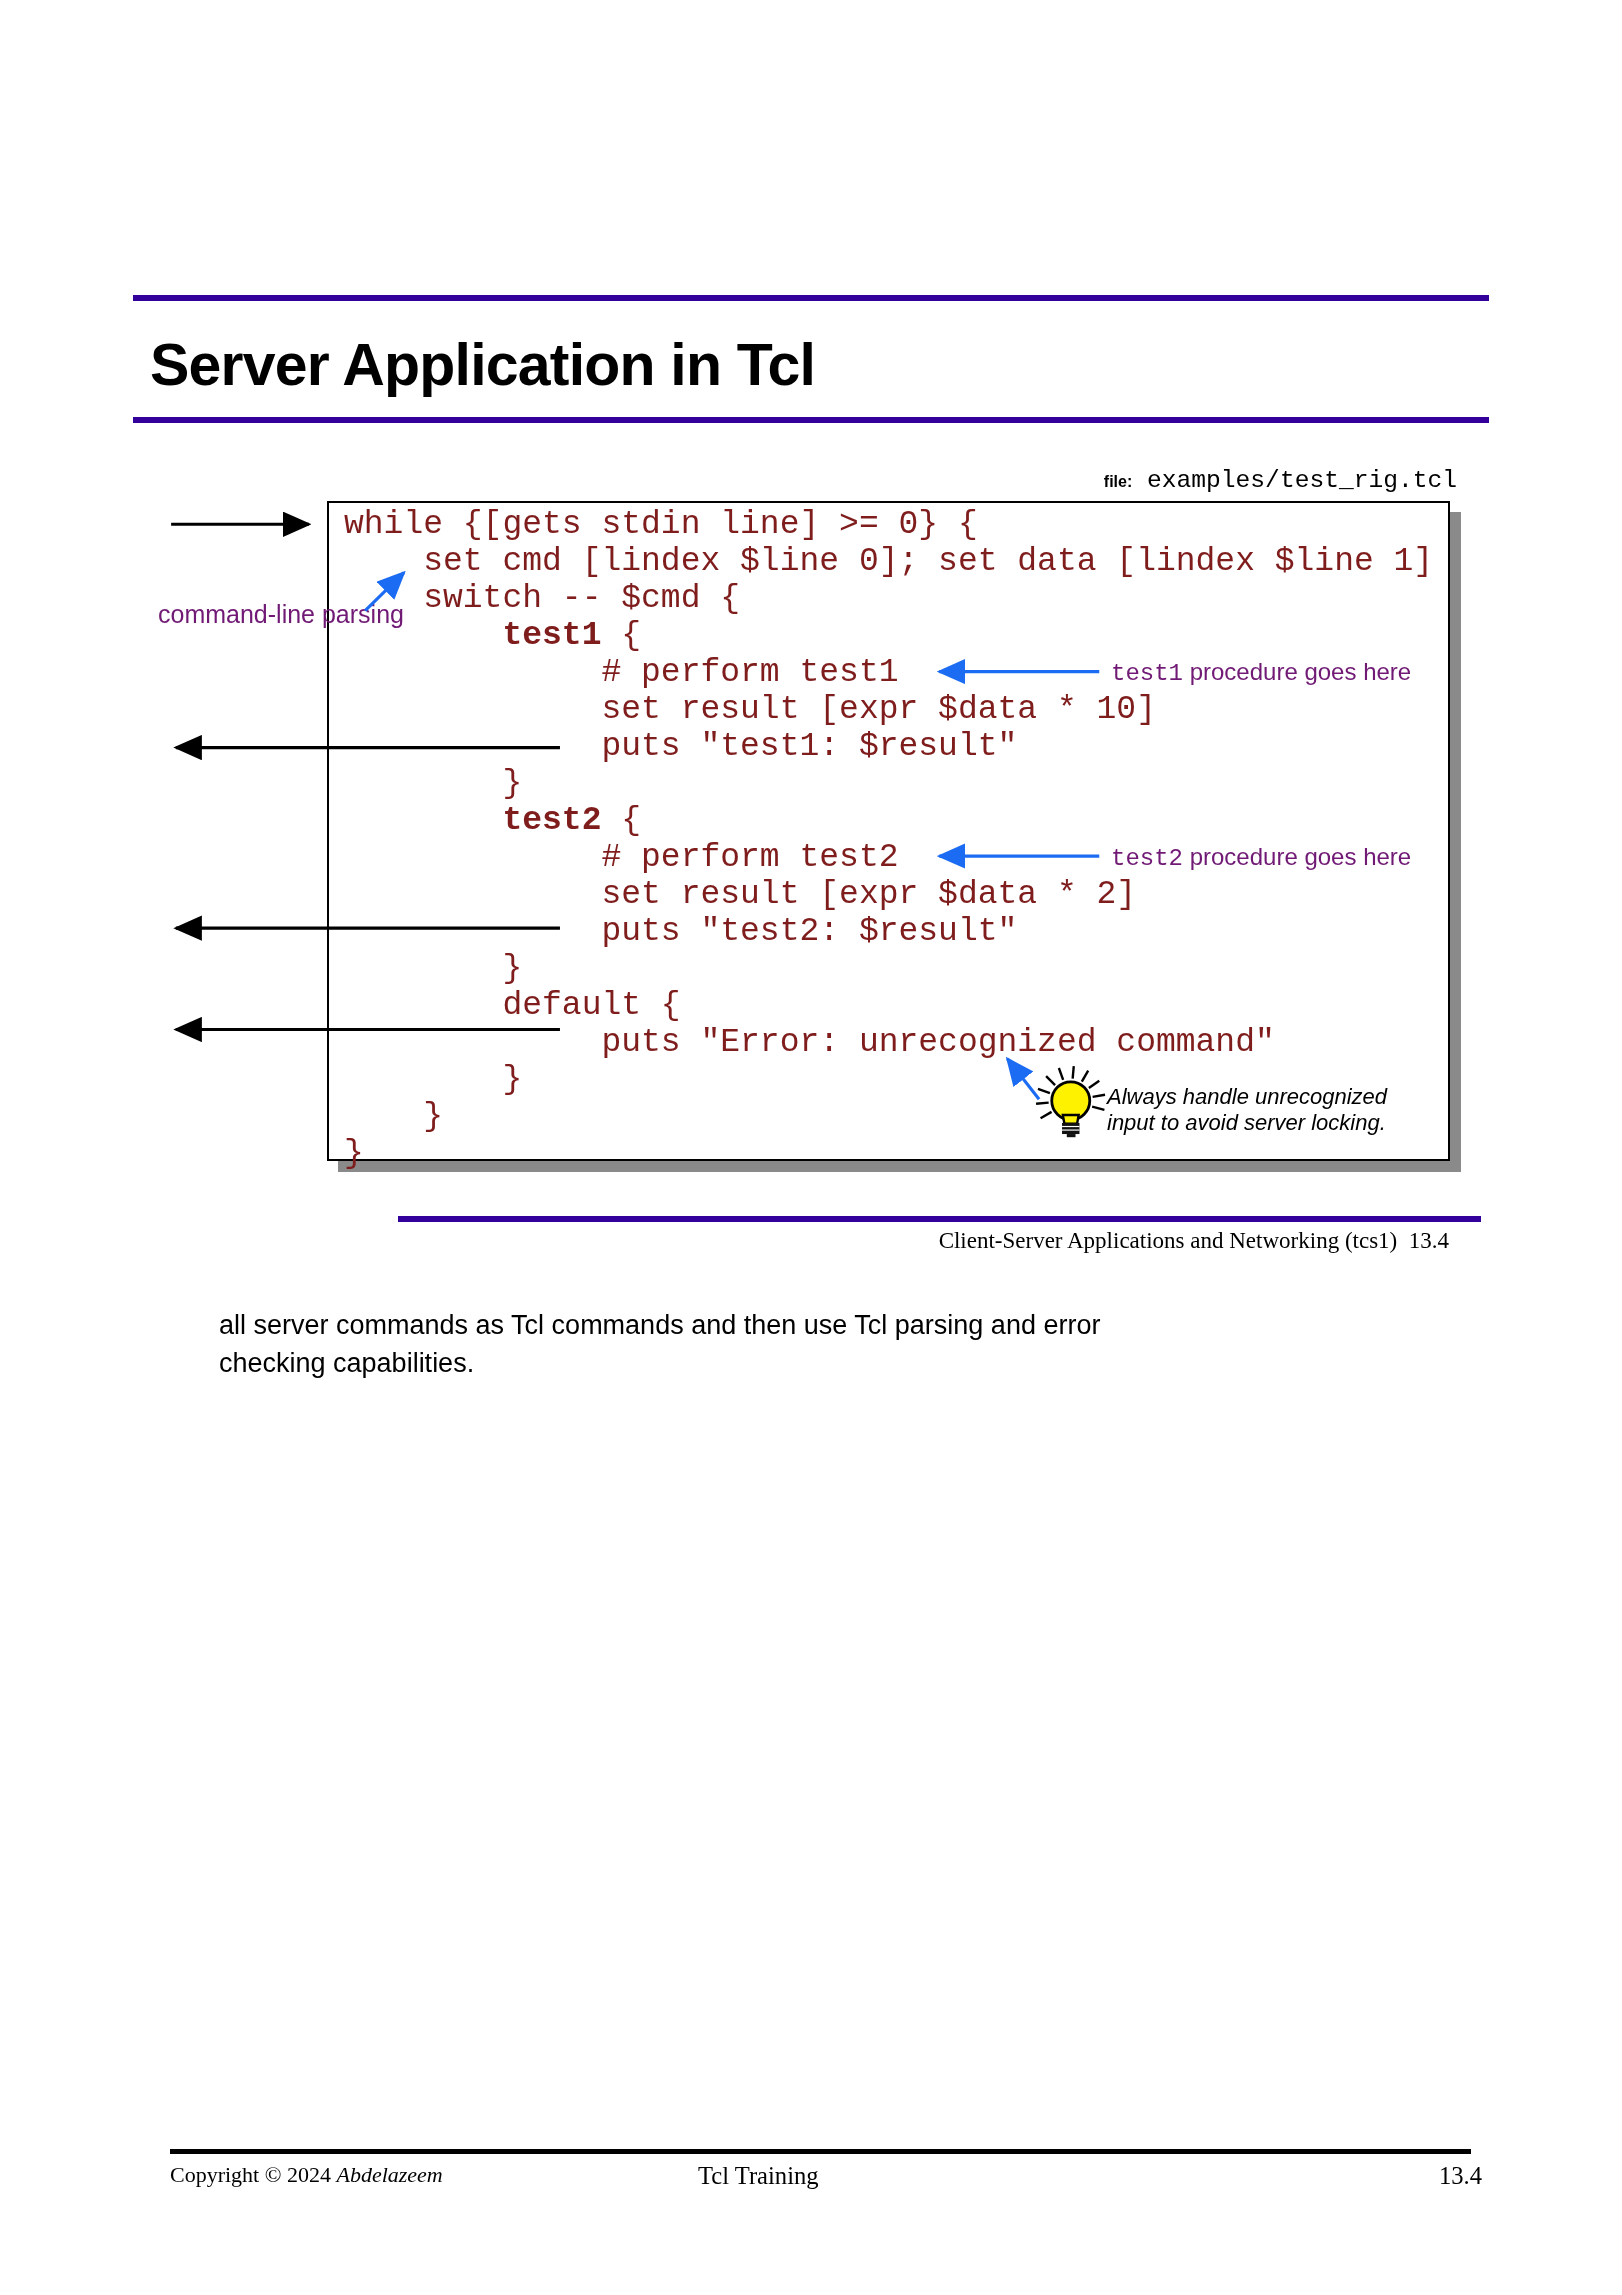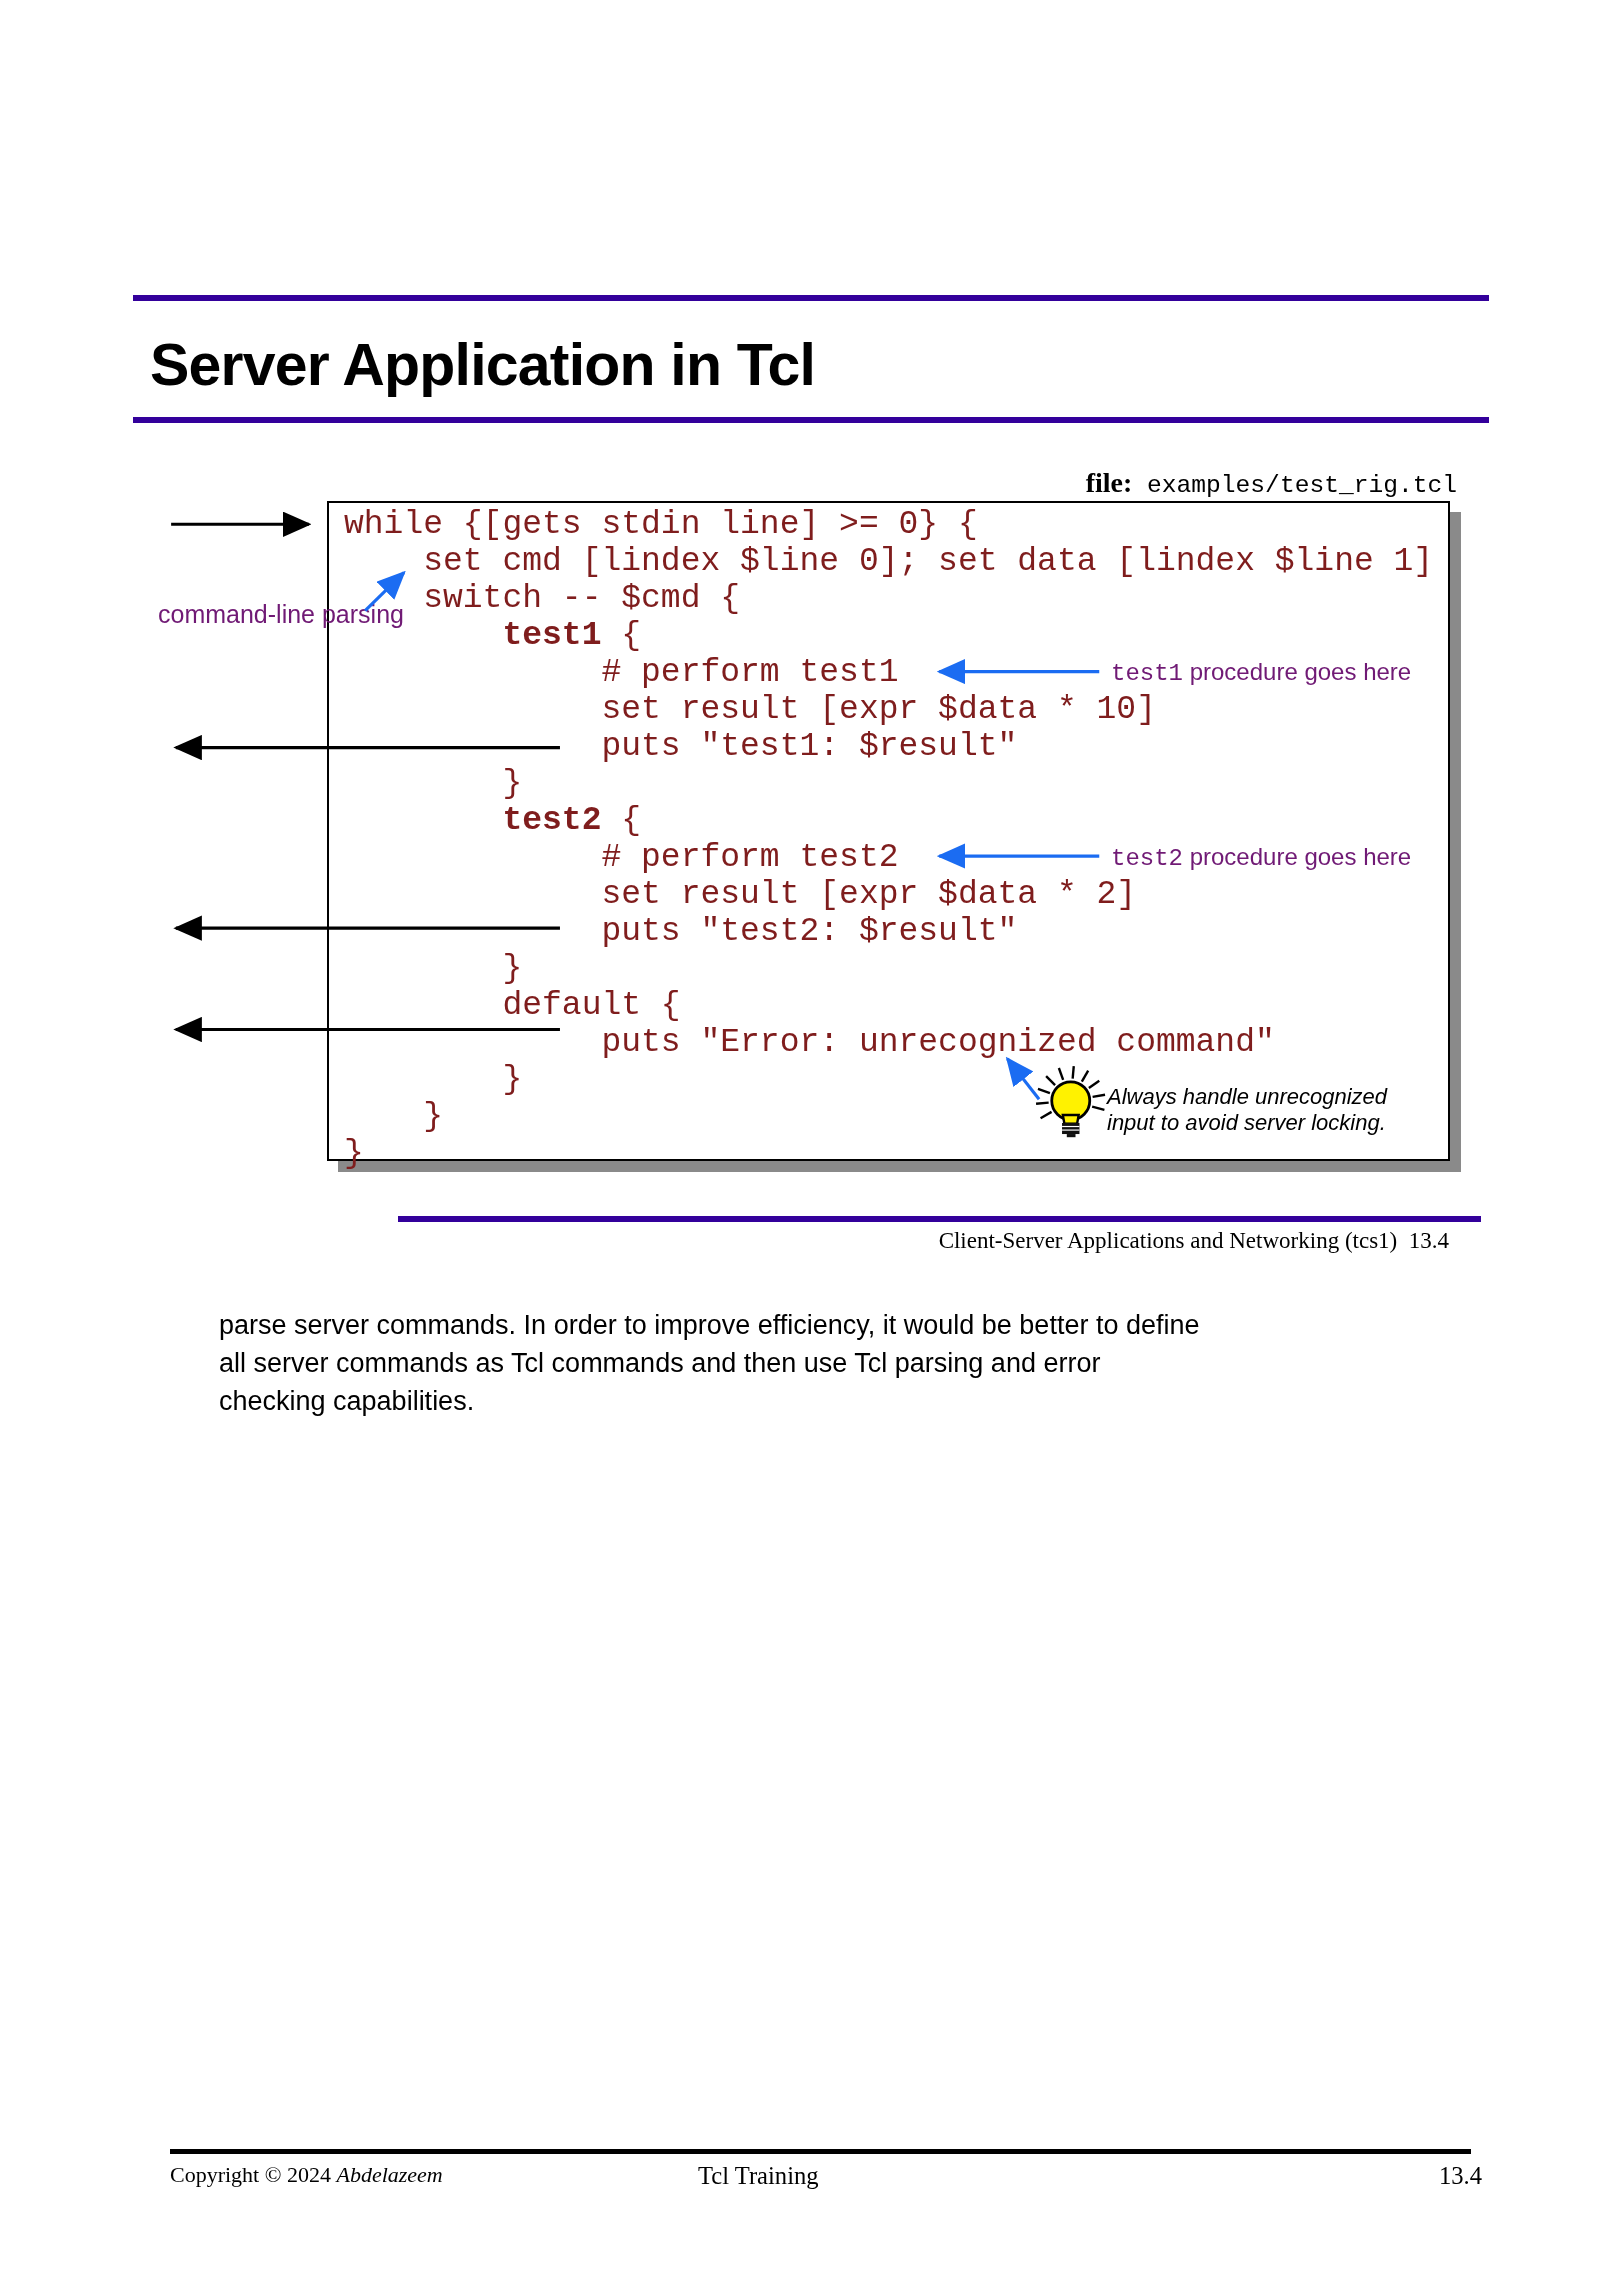--- a/index.html
+++ b/index.html
@@ -6,21 +6,21 @@
   .page{position:relative;width:1622px;height:2295px;background:#ffffff;overflow:hidden;
         font-family:"Liberation Sans",sans-serif;color:#000;padding-left:8px;}
 
   
   .rule-purple{position:absolute;background:#33009B;}
   .page-title{position:absolute;left:150px;top:331px;font-size:59px;font-weight:700;
               letter-spacing:-0.8px;color:#000;white-space:pre;}
 
   
   .file-label{position:absolute;right:173px;top:467px;white-space:pre;}
-  .file-label b{font-size:28px;font-family:Liberation Serif, serif;font-weight:700;margin-left:28px;}
+  .file-label b{font-size:16px;font-family:Liberation Sans, sans-serif;font-weight:700;margin-left:28px;}
   .file-label span{font-size:24.6px;font-family:"Liberation Mono",monospace;}
 
   
   .code-box{position:absolute;left:327px;top:501px;width:1123px;height:660px;
             background:#fff;border:2.4px solid #000;box-sizing:border-box;
             box-shadow:11px 11px 0 0 #8a8a8a;}
   .code-pre{margin:0;padding:3.2px 0 0 15px;font-family:"Liberation Mono",monospace;
             font-size:33px;line-height:37px;white-space:pre;color:#7f1d1d;}
   .code-pre b{font-weight:700;}
 
@@ -75,21 +75,20 @@
 
   <div class="tip-text">
     <div>Always handle unrecognized</div>
     <div>input to avoid server locking.</div>
   </div>
 
   <div class="rule-purple" style="left:398px;top:1216px;width:1083px;height:5.5px;"></div>
   <div class="slide-footer">Client-Server Applications and Networking (tcs1)  13.4</div>
 
   <div class="notice">
-      <div>parse server commands. In order to improve efficiency, it would be better to define</div>
       <div>all server commands as Tcl commands and then use Tcl parsing and error</div>
       <div>checking capabilities.</div>
     </div>
 
   <div class="footer-rule"></div>
   <div class="footer-left"><span>Copyright © 2024 </span><i>Abdelazeem</i></div>
   <div class="footer-center">Tcl Training</div>
   <div class="footer-right">13.4</div>
 
   <svg class="overlay" width="1622" height="2295" viewBox="0 0 2048 2898">

